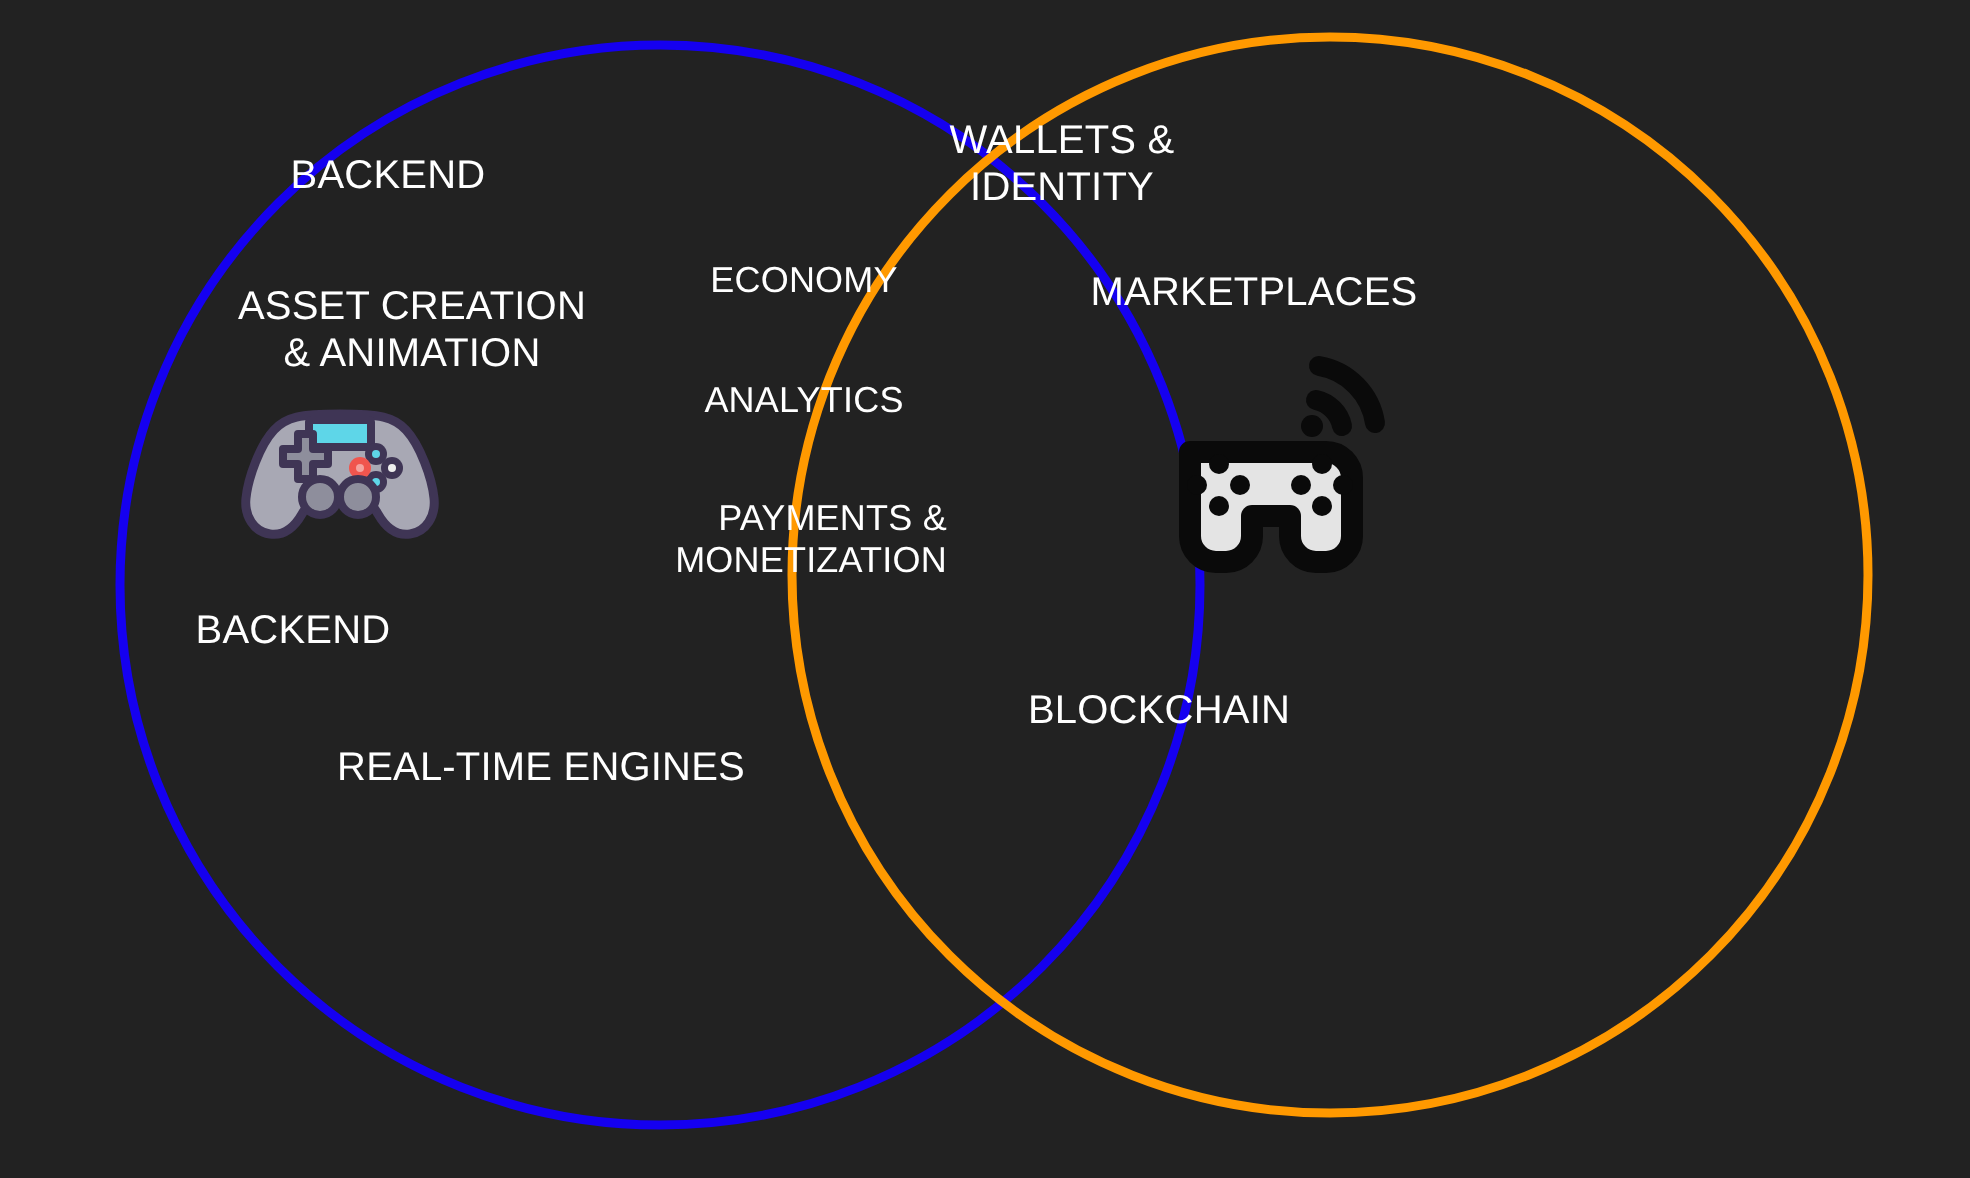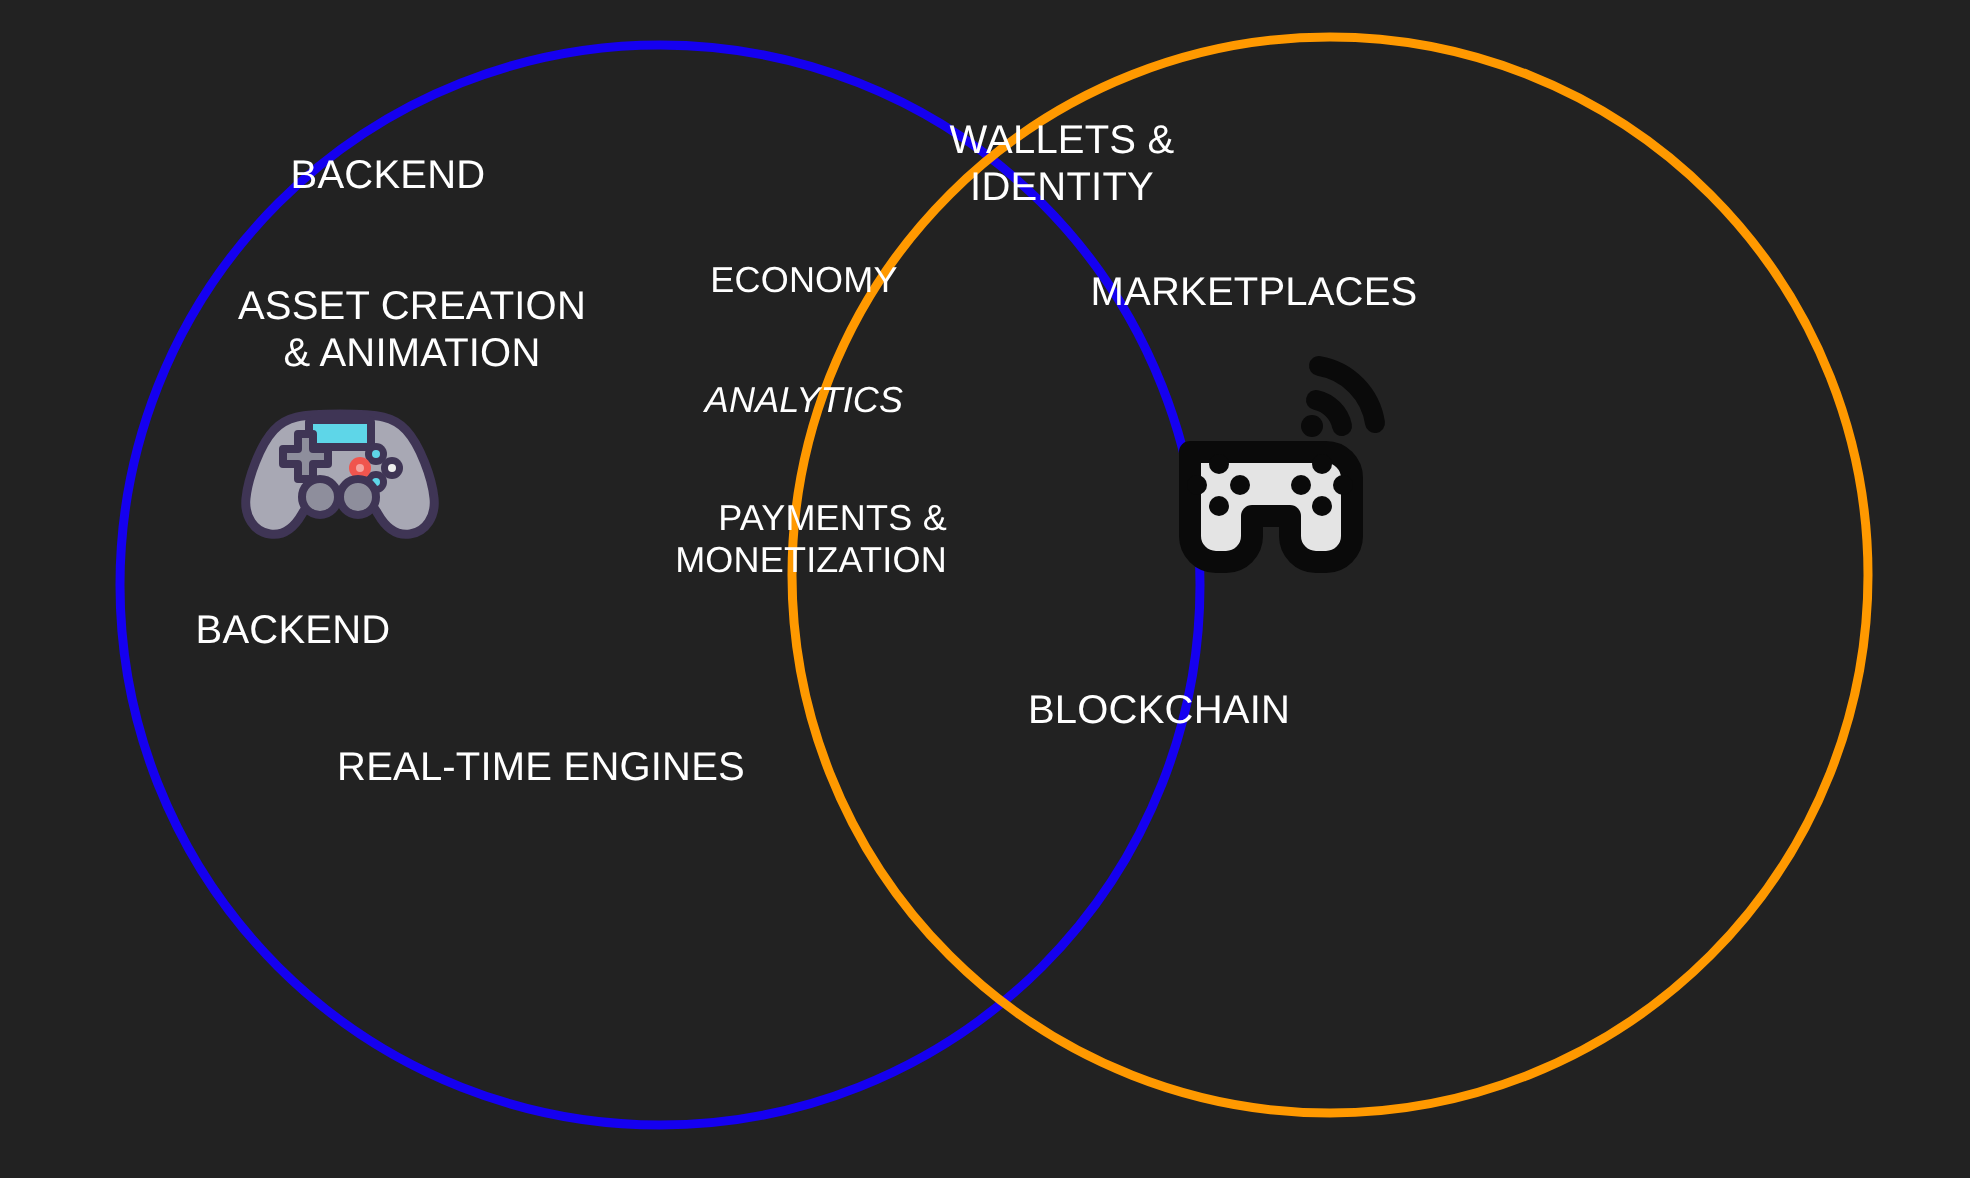--- a/index.html
+++ b/index.html
@@ -54,21 +54,21 @@
 
   <div class="label sz-lg" style="left: 404px; top: 330px; transform: translate(-50%, -50%); color: rgb(255, 255, 255); margin-left: 8px;">ASSET CREATION
 &amp; ANIMATION</div>
 
   <div class="label sz-lg" style="left: 293px; top: 631px; transform: translate(-50%, -50%); color: rgb(255, 255, 255);">BACKEND</div>
 
   <div class="label sz-lg" style="left: 541px; top: 768px; transform: translate(-50%, -50%); color: rgb(255, 255, 255); text-align: right;">REAL-TIME ENGINES</div>
 
   <div class="label sz-md" style="left: 804px; top: 280px; transform: translate(-50%, -50%); color: rgb(255, 255, 255);">ECONOMY</div>
 
-  <div class="label sz-md" style="left: 804px; top: 400px; transform: translate(-50%, -50%); color: rgb(255, 255, 255); font-style: italic;">ANALYTICS</div>
+  <div class="label sz-md" style="left: 804px; top: 400px; transform: translate(-50%, -50%); color: rgb(255, 255, 255);">ANALYTICS</div>
 
   <div class="label sz-md" style="left: 811px; top: 515px; transform: translate(-50%, -50%); color: rgb(255, 255, 255); margin-top: 24px;">PAYMENTS &amp;
 MONETIZATION</div>
 
 
   <div class="label sz-lg" style="left: 1062px; top: 164px; transform: translate(-50%, -50%); color: rgb(255, 255, 255);">WALLETS &amp;
 IDENTITY</div>
 
   <div class="label sz-lg" style="left: 1254px; top: 293px; transform: translate(-50%, -50%); color: rgb(255, 255, 255);">MARKETPLACES</div>
 

